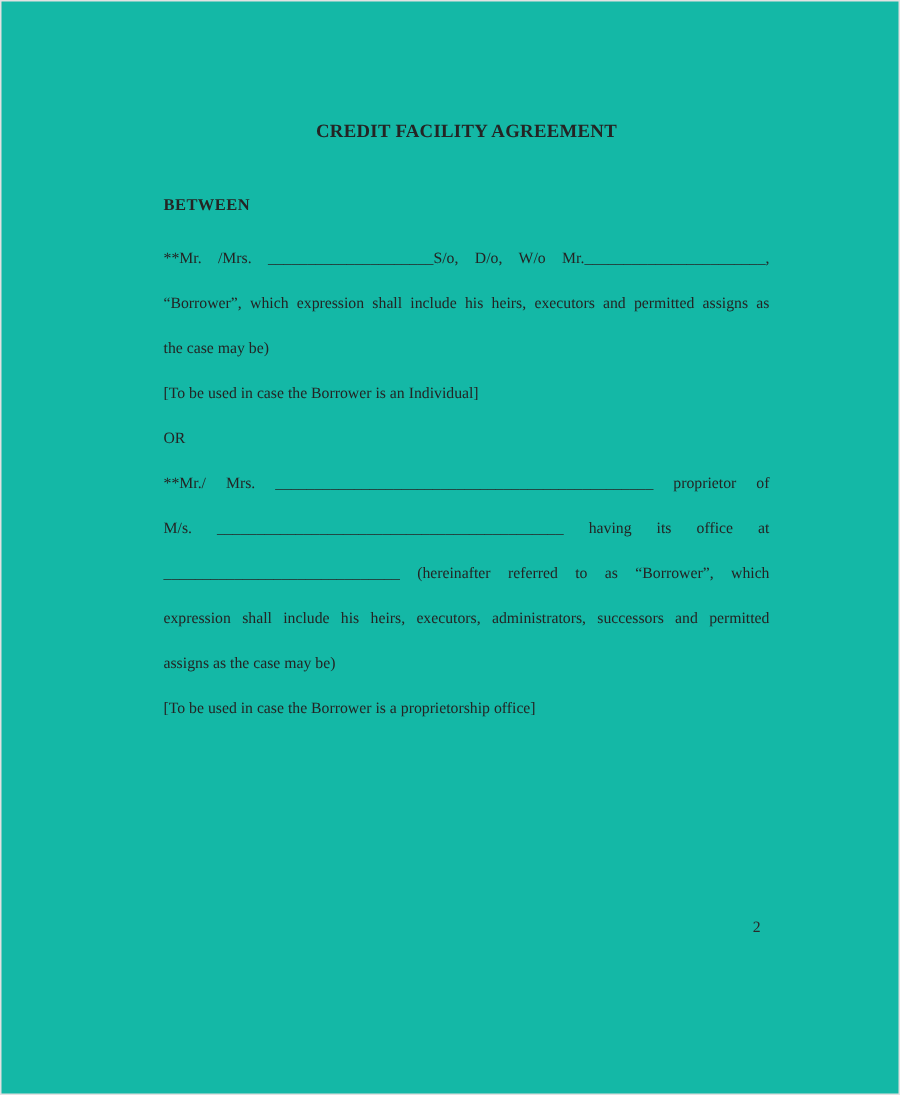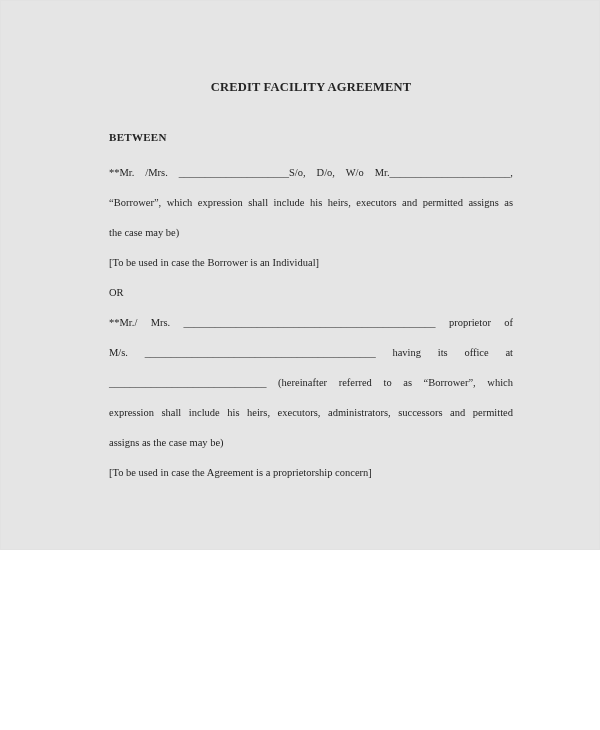--- a/index.html
+++ b/index.html
@@ -1,21 +1,21 @@
 <!DOCTYPE html>
 <html><head>
 <meta charset="utf-8">
 <style>
   html, body { margin: 0; padding: 0; background: #ffffff; }
   .sheet {
     position: relative;
     width: 600px;
-    height: 550px;
+    height: 730px;
     box-sizing: border-box;
-    background: #e5e5e5;
+    background: #14b8a6;
     border: 1px solid #e2e2e2;
     font-family: "Liberation Serif", "DejaVu Serif", serif;
     color: #242424;
     overflow: hidden;
     padding-left: 40px;
   }
   .content {
     position: absolute;
     left: 108px;
     top: 78px;
@@ -77,19 +77,19 @@
       <p class="line plain">[To be used in case the Borrower is an Individual]</p>
       <p class="line plain">OR</p>
     </div>
 
     <div class="block-proprietor">
       <p class="line stretch">**Mr./ Mrs. ________________________________________________ proprietor of</p>
       <p class="line stretch">M/s. ____________________________________________ having its office at</p>
       <p class="line stretch">______________________________ (hereinafter referred to as “Borrower”, which</p>
       <p class="line stretch">expression shall include his heirs, executors, administrators, successors and permitted</p>
       <p class="line plain">assigns as the case may be)</p>
-      <p class="line plain">[To be used in case the Agreement is a proprietorship concern]</p>
+      <p class="line plain">[To be used in case the Borrower is a proprietorship office]</p>
     </div>
 
   </div>
 
   <div class="pagenum">2</div>
 </div>
 
 </body></html>

